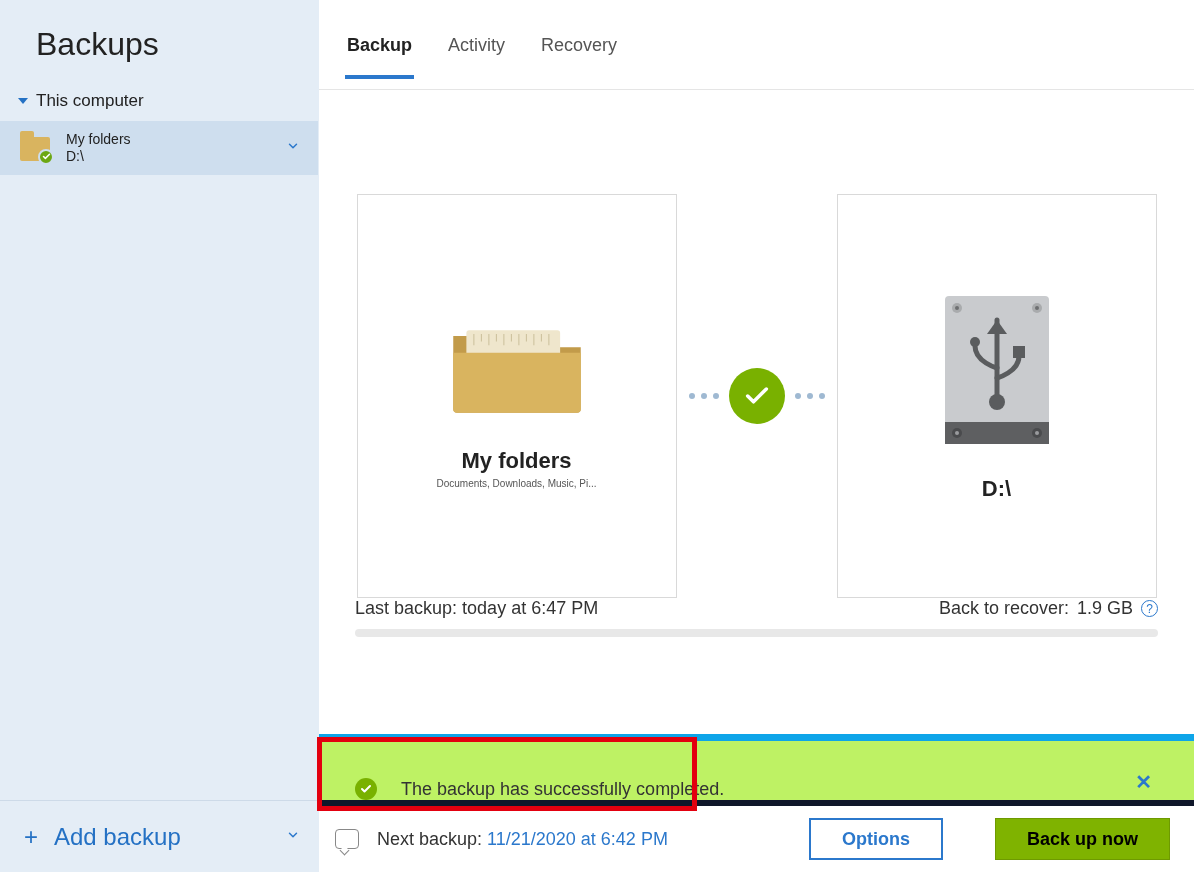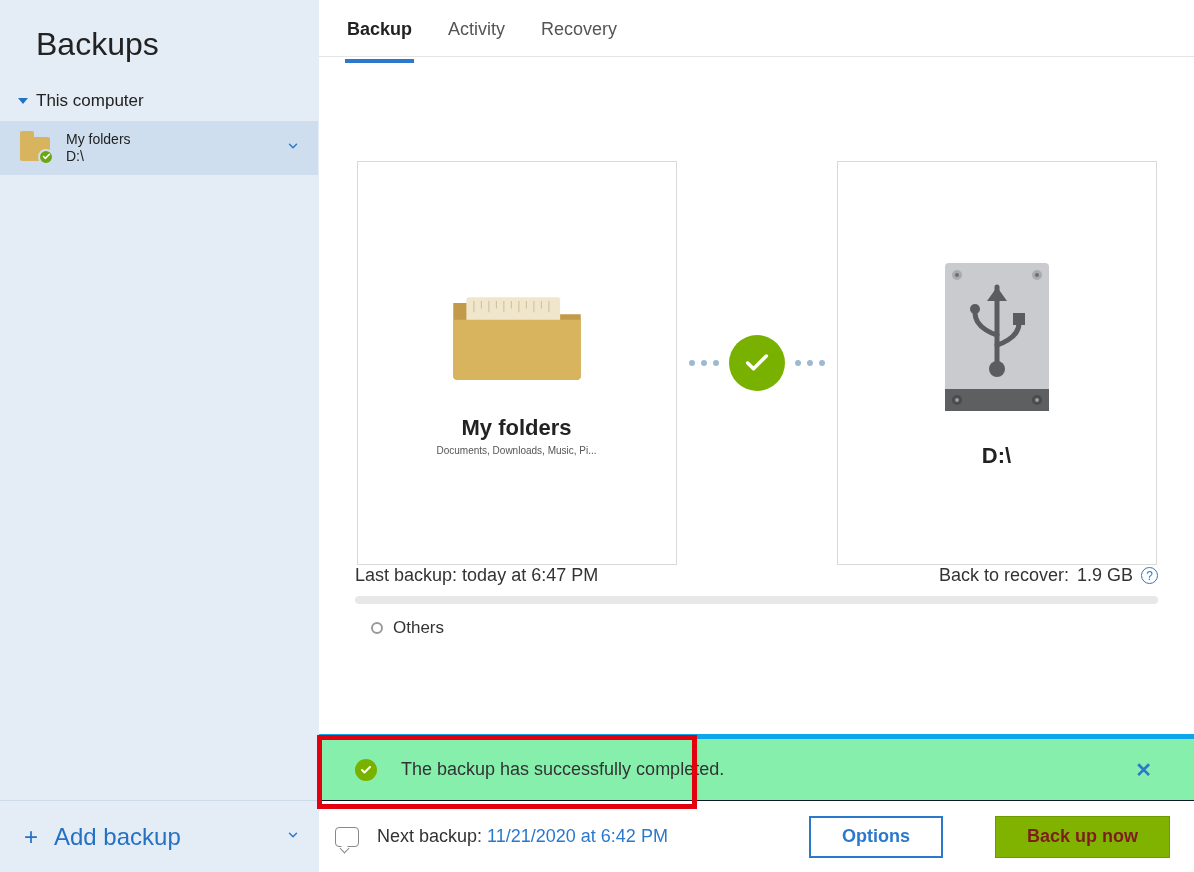--- a/index.html
+++ b/index.html
@@ -22,21 +22,21 @@
   .backup-item-dest { font-size: 14px; color: #222; }
   .backup-item .chev { position: absolute; right: 18px; top: 50%; transform: translateY(-50%); color: #2471c4; }
   .sidebar-spacer { flex: 1; }
   .add-backup { display: flex; align-items: center; padding: 0 18px; height: 72px; border-top: 1px solid #cddae8; }
   .add-backup .plus { font-size: 24px; color: #2471c4; width: 26px; text-align: center; font-weight: 300; }
   .add-backup .lbl { font-size: 24px; color: #2471c4; margin-left: 10px; }
   .add-backup .chev2 { margin-left: auto; color: #2471c4; }
   .chevron-down { width: 14px; height: 14px; }
   
   .main { flex: 1; height: 100%; display: flex; flex-direction: column; border-left: 1px solid #e4edf6; }
-  .tabs { display: flex; align-items: center; gap: 32px; padding: 0 26px; height: 57px; border-bottom: 1px solid #e5e5e5; }
+  .tabs { display: flex; align-items: center; gap: 32px; padding: 0 26px; height: 90px; border-bottom: 1px solid #e5e5e5; }
   .tab { font-size: 18px; color: #555; padding: 24px 2px 22px 2px; cursor: pointer; position: relative; }
   .tab.active { color: #222; font-weight: 600; }
   .tab.active::after { content: ""; position: absolute; left: 0; right: 0; bottom: -1px; height: 4px; background: #2b78cc; }
   .content { flex: 1; padding: 28px 36px 0 36px; overflow: hidden; position: relative; }
   .pair { display: flex; align-items: center; justify-content: center; gap: 0; margin-top: 76px; }
   .card { width: 320px; height: 404px; border: 1px solid #d9d9d9; display: flex; flex-direction: column; align-items: center; justify-content: center; cursor: pointer; background: #fff; }
   .card-src svg.folder { width: 150px; height: 120px; }
   .card-title { font-size: 22px; font-weight: 600; color: #222; margin-top: 24px; }
   .card-sub { font-size: 10px; color: #555; margin-top: 4px; max-width: 240px; text-align: left; white-space: nowrap; overflow: hidden; text-overflow: ellipsis; }
   .card-dest svg.disk { width: 120px; height: 160px; }
@@ -48,36 +48,36 @@
   .big-check svg { width: 28px; height: 28px; }
   .stats-row { display: flex; justify-content: space-between; align-items: center; font-size: 18px; color: #333; }
   .stats-row .left span.lbl { color: #333; }
   .stats-row .right { display: flex; align-items: center; gap: 8px; }
   .data-size { color: #333; }
   .help-icon { width: 17px; height: 17px; border: 1.5px solid #2b78cc; border-radius: 50%; color: #2b78cc; font-size: 12px; display: flex; align-items: center; justify-content: center; cursor: pointer; }
   .progress { height: 8px; background: #e8e8e8; border-radius: 4px; margin-top: 10px; }
   .others-row { display: flex; align-items: center; gap: 10px; margin-top: 14px; font-size: 17px; color: #333; padding-left: 16px; }
   .others-row .mark { width: 12px; height: 12px; border: 2px solid #9a9a9a; border-radius: 50%; }
   
-  .banner { position: relative; height: 66px; background: #86efac; border-top: 5px solid #0ea5e9; display: flex; align-items: center; padding: 0 36px; }
+  .banner { position: relative; height: 66px; background: #bef264; border-top: 7px solid #0ea5e9; display: flex; align-items: flex-end; padding: 0 36px; }
   .banner .bcheck { width: 22px; height: 22px; background: #79b100; border-radius: 50%; display: flex; align-items: center; justify-content: center; margin-right: 24px; }
   .banner .bcheck svg { width: 12px; height: 12px; }
   .banner .btxt { font-size: 18px; color: #333; }
   .banner .bclose { margin-left: auto; color: #2b78cc; font-size: 20px; font-weight: 700; cursor: pointer; padding: 6px; }
   .banner-highlight { position: absolute; left: -2px; top: -4px; width: 380px; height: 74px; border: 5px solid #e3000f; pointer-events: none; }
   
-  .footer { height: 72px; border-top: 1px solid #0f172a; display: flex; align-items: center; padding: 0 24px 0 16px; gap: 18px; }
+  .footer { height: 72px; border-top: 6px solid #0f172a; display: flex; align-items: center; padding: 0 24px 0 16px; gap: 18px; }
   .comment-icon { width: 24px; height: 20px; border: 1.5px solid #888; border-radius: 4px; position: relative; cursor: pointer; }
   .comment-icon::after { content: ""; position: absolute; bottom: -6px; left: 5px; width: 6px; height: 6px; border-left: 1.5px solid #888; border-bottom: 1.5px solid #888; transform: rotate(-45deg); background: #fff; }
   .next-backup { font-size: 18px; color: #333; }
   .next-backup .date { color: #2b78cc; }
   .footer .spacer { flex: 1; }
   .btn { height: 42px; padding: 0 31px; font-size: 18px; display: flex; align-items: center; justify-content: center; cursor: pointer; user-select: none; }
   .btn-options { border: 2px solid #2b78cc; color: #2b78cc; background: #fff; font-weight: 600; }
-  .btn-primary { background: #7fb300; color: #7f1d1d; border: 1px solid #6e9a00; font-weight: 600; min-width: 158px; }
+  .btn-primary { background: #7fb300; color: #000000; border: 1px solid #6e9a00; font-weight: 600; min-width: 158px; }
 </style>
 </head>
 <body>
 
 <div class="sidebar">
   <div class="sidebar-title">Backups</div>
 
   <div class="sidebar-section">
     <div class="tri"></div>
     <span>This computer</span>
@@ -201,24 +201,20 @@
         <span>today at 6:47 PM</span>
       </div>
       <div class="right">
         <span>Back to recover:</span>
         <span class="data-size">1.9 GB</span>
         <span class="help-icon">?</span>
       </div>
     </div>
     <div class="progress"></div>
 
-    <div class="others-row">
-      <div class="mark"></div>
-      <span>Others</span>
-    </div>
   </div>
 
   <div class="banner">
     <div class="banner-highlight"></div>
     <div class="bcheck">
       <svg viewBox="0 0 24 24">
           <path d="M4 12l5 5L20 6" stroke="#fff" stroke-width="4" fill="none" stroke-linecap="round" stroke-linejoin="round"></path>
         </svg>
     </div>
     <div class="btxt">The backup has successfully completed.</div>

